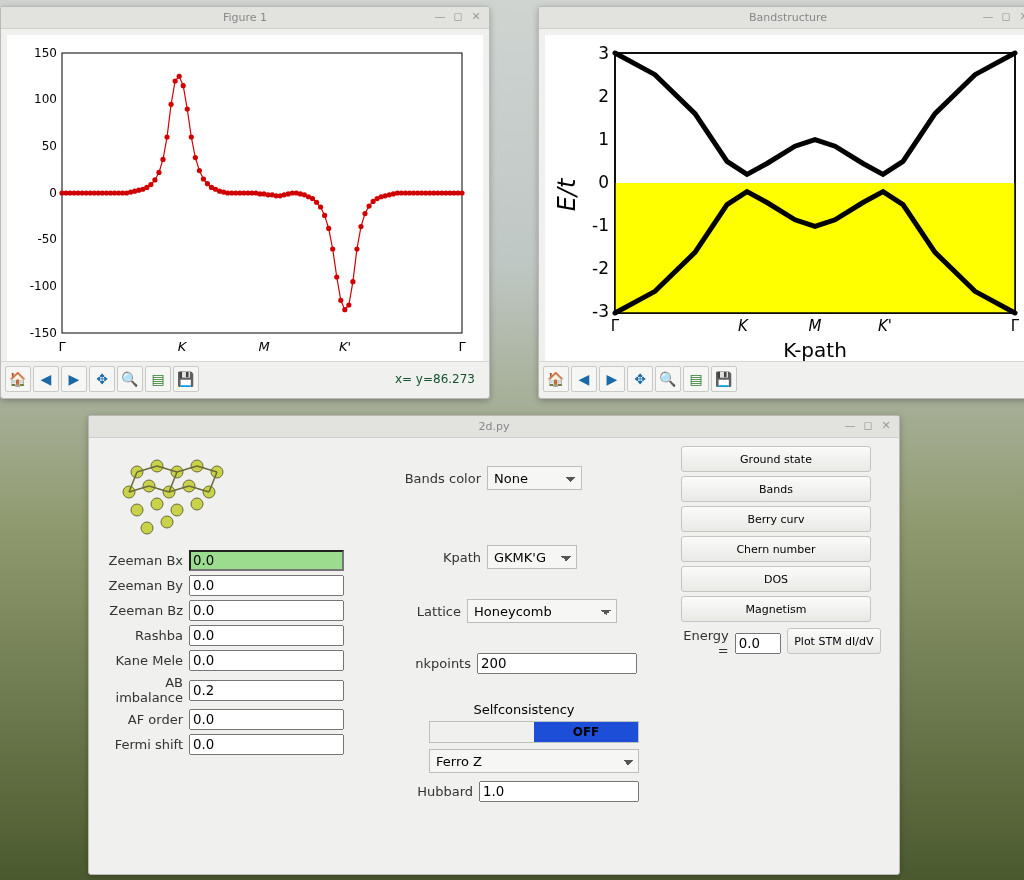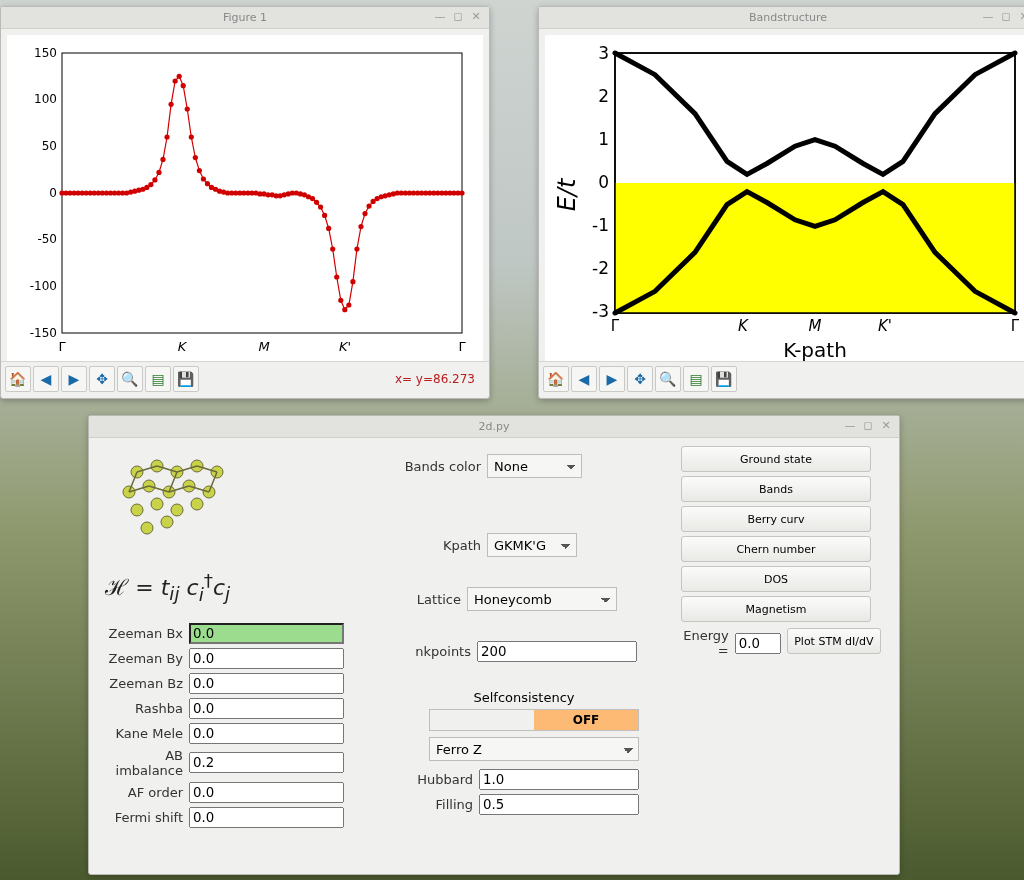--- a/index.html
+++ b/index.html
@@ -29,21 +29,21 @@
     border:1px solid #bdbdbb; background:#f6f6f4; height:24px; font-size:13px; padding:0 22px 0 6px;
     appearance:none; background-image:linear-gradient(45deg,transparent 50%,#555 50%),linear-gradient(135deg,#555 50%,transparent 50%);
     background-position:right 10px top 10px,right 5px top 10px; background-size:5px 5px; background-repeat:no-repeat;
   }
   .big-btn {
     display:block; width:190px; height:26px; margin:0 0 4px; border:1px solid #c4c4c1;
     background:linear-gradient(#fbfbfa,#e9e9e6); border-radius:3px; font-size:11px; cursor:pointer;
   }
   .toggle { width:210px; height:22px; border:1px solid #bfbfbd; display:flex; }
   .toggle div { flex:1; text-align:center; font-size:12px; line-height:20px; font-weight:bold;}
-  .toggle .off { background:#fdba74; }
+  .toggle .off { background:#1d4ed8; }
   .fillshade { fill:#ffff00; }
   .formula { font-family:"DejaVu Serif",serif; font-size:22px; color:#222; }
 </style>
 </head>
 <body>
 
 <div class="window" style="left:0; top:6px; width:490px; height:393px;">
   <div class="titlebar">
     <span>Figure 1</span>
     <div class="winbtns">
@@ -180,21 +180,21 @@
   </div>
   <div class="toolbar">
     <div class="tbtn">🏠</div>
     <div class="tbtn" style="color:#1a6aa8">◀</div>
     <div class="tbtn" style="color:#1a6aa8">▶</div>
     <div class="tbtn" style="color:#1a6aa8">✥</div>
     <div class="tbtn">🔍</div>
     <div class="tbtn" style="color:#2a7a2a">▤</div>
     <div class="tbtn" style="color:#1a4aa8">💾</div>
     <div style="flex:1"></div>
-    <span style="font-size:12px;color:#b91c1c;padding-right:10px">x= y=86.273</span>
+    <span style="font-size:12px;color:#14532d;padding-right:10px">x= y=86.273</span>
   </div>
 </div>
 
 <div class="window" style="left:538px; top:6px; width:500px; height:393px;">
   <div class="titlebar">
     <span>Bandstructure</span>
     <div class="winbtns">
       <div class="winbtn">—</div>
       <div class="winbtn">◻</div>
       <div class="winbtn">✕</div>
@@ -280,23 +280,20 @@
             <line x1="80" y1="14" x2="100" y2="20"></line>
           <line x1="12" y1="40" x2="32" y2="34"></line>
             <line x1="32" y1="34" x2="52" y2="40"></line>
             <line x1="52" y1="40" x2="72" y2="34"></line>
             <line x1="72" y1="34" x2="92" y2="40"></line>
           <line x1="20" y1="20" x2="12" y2="40"></line>
             <line x1="60" y1="20" x2="52" y2="40"></line>
             <line x1="100" y1="20" x2="92" y2="40"></line>
         </g>
       </svg>
-      <div class="formula" style="margin:24px 0 18px 4px;">
-        ℋ = <i>t<sub>ij</sub></i> <i>c</i><sub><i>i</i></sub><sup>†</sup><i>c<sub>j</sub></i>
-      </div>
       <div id="left-fields">
           <div class="field-row">
             <label style="width:88px">Zeeman Bx</label>
   <input class="val" style="width: 155px; background: rgb(155, 220, 142);" value="0.0">
           </div>
           <div class="field-row">
             <label style="width:88px">Zeeman By</label>
   <input class="val" style="width: 155px;" value="0.0">
           </div>
           <div class="field-row">
@@ -320,21 +317,21 @@
   <input class="val" style="width: 155px;" value="0.0">
           </div>
           <div class="field-row">
             <label style="width:88px">Fermi shift</label>
   <input class="val" style="width: 155px;" value="0.0">
           </div>
         </div>
     </div>
 
     <div style="width:330px; padding-left:16px;">
-      <div class="field-row" style="margin-top:8px">
+      <div class="field-row" style="margin-top:20px">
         <label style="width:120px">Bands color</label>
         <select style="width:95px"><option>None</option></select>
       </div>
       <div class="field-row" style="margin-top:55px">
         <label style="width:120px">Kpath</label>
         <select style="width:90px"><option>GKMK'G</option></select>
       </div>
       <div class="field-row" style="margin-top:30px">
         <label style="width:100px">Lattice</label>
         <select style="width:150px"><option>Honeycomb</option></select>
@@ -345,24 +342,20 @@
       </div>
       <div style="text-align:center;font-size:13px;margin-top:28px">Selfconsistency</div>
       <div class="toggle" style="margin:4px auto 6px 62px">
         <div></div>
           <div class="off">OFF</div>
       </div>
       <select style="width:210px;margin-left:62px"><option>Ferro Z</option></select>
       <div class="field-row" style="margin-top:8px">
         <label style="width:112px">Hubbard</label>
         <input class="val" style="width: 160px;" value="1.0">
-      </div>
-      <div class="field-row">
-        <label style="width:112px">Filling</label>
-        <input class="val" style="width: 160px;" value="0.5">
       </div>
     </div>
 
     <div style="width:200px;">
       <div id="right-buttons">
           <button class="big-btn">Ground state</button>
           <button class="big-btn">Bands</button>
           <button class="big-btn">Berry curv</button>
           <button class="big-btn">Chern number</button>
           <button class="big-btn">DOS</button>

